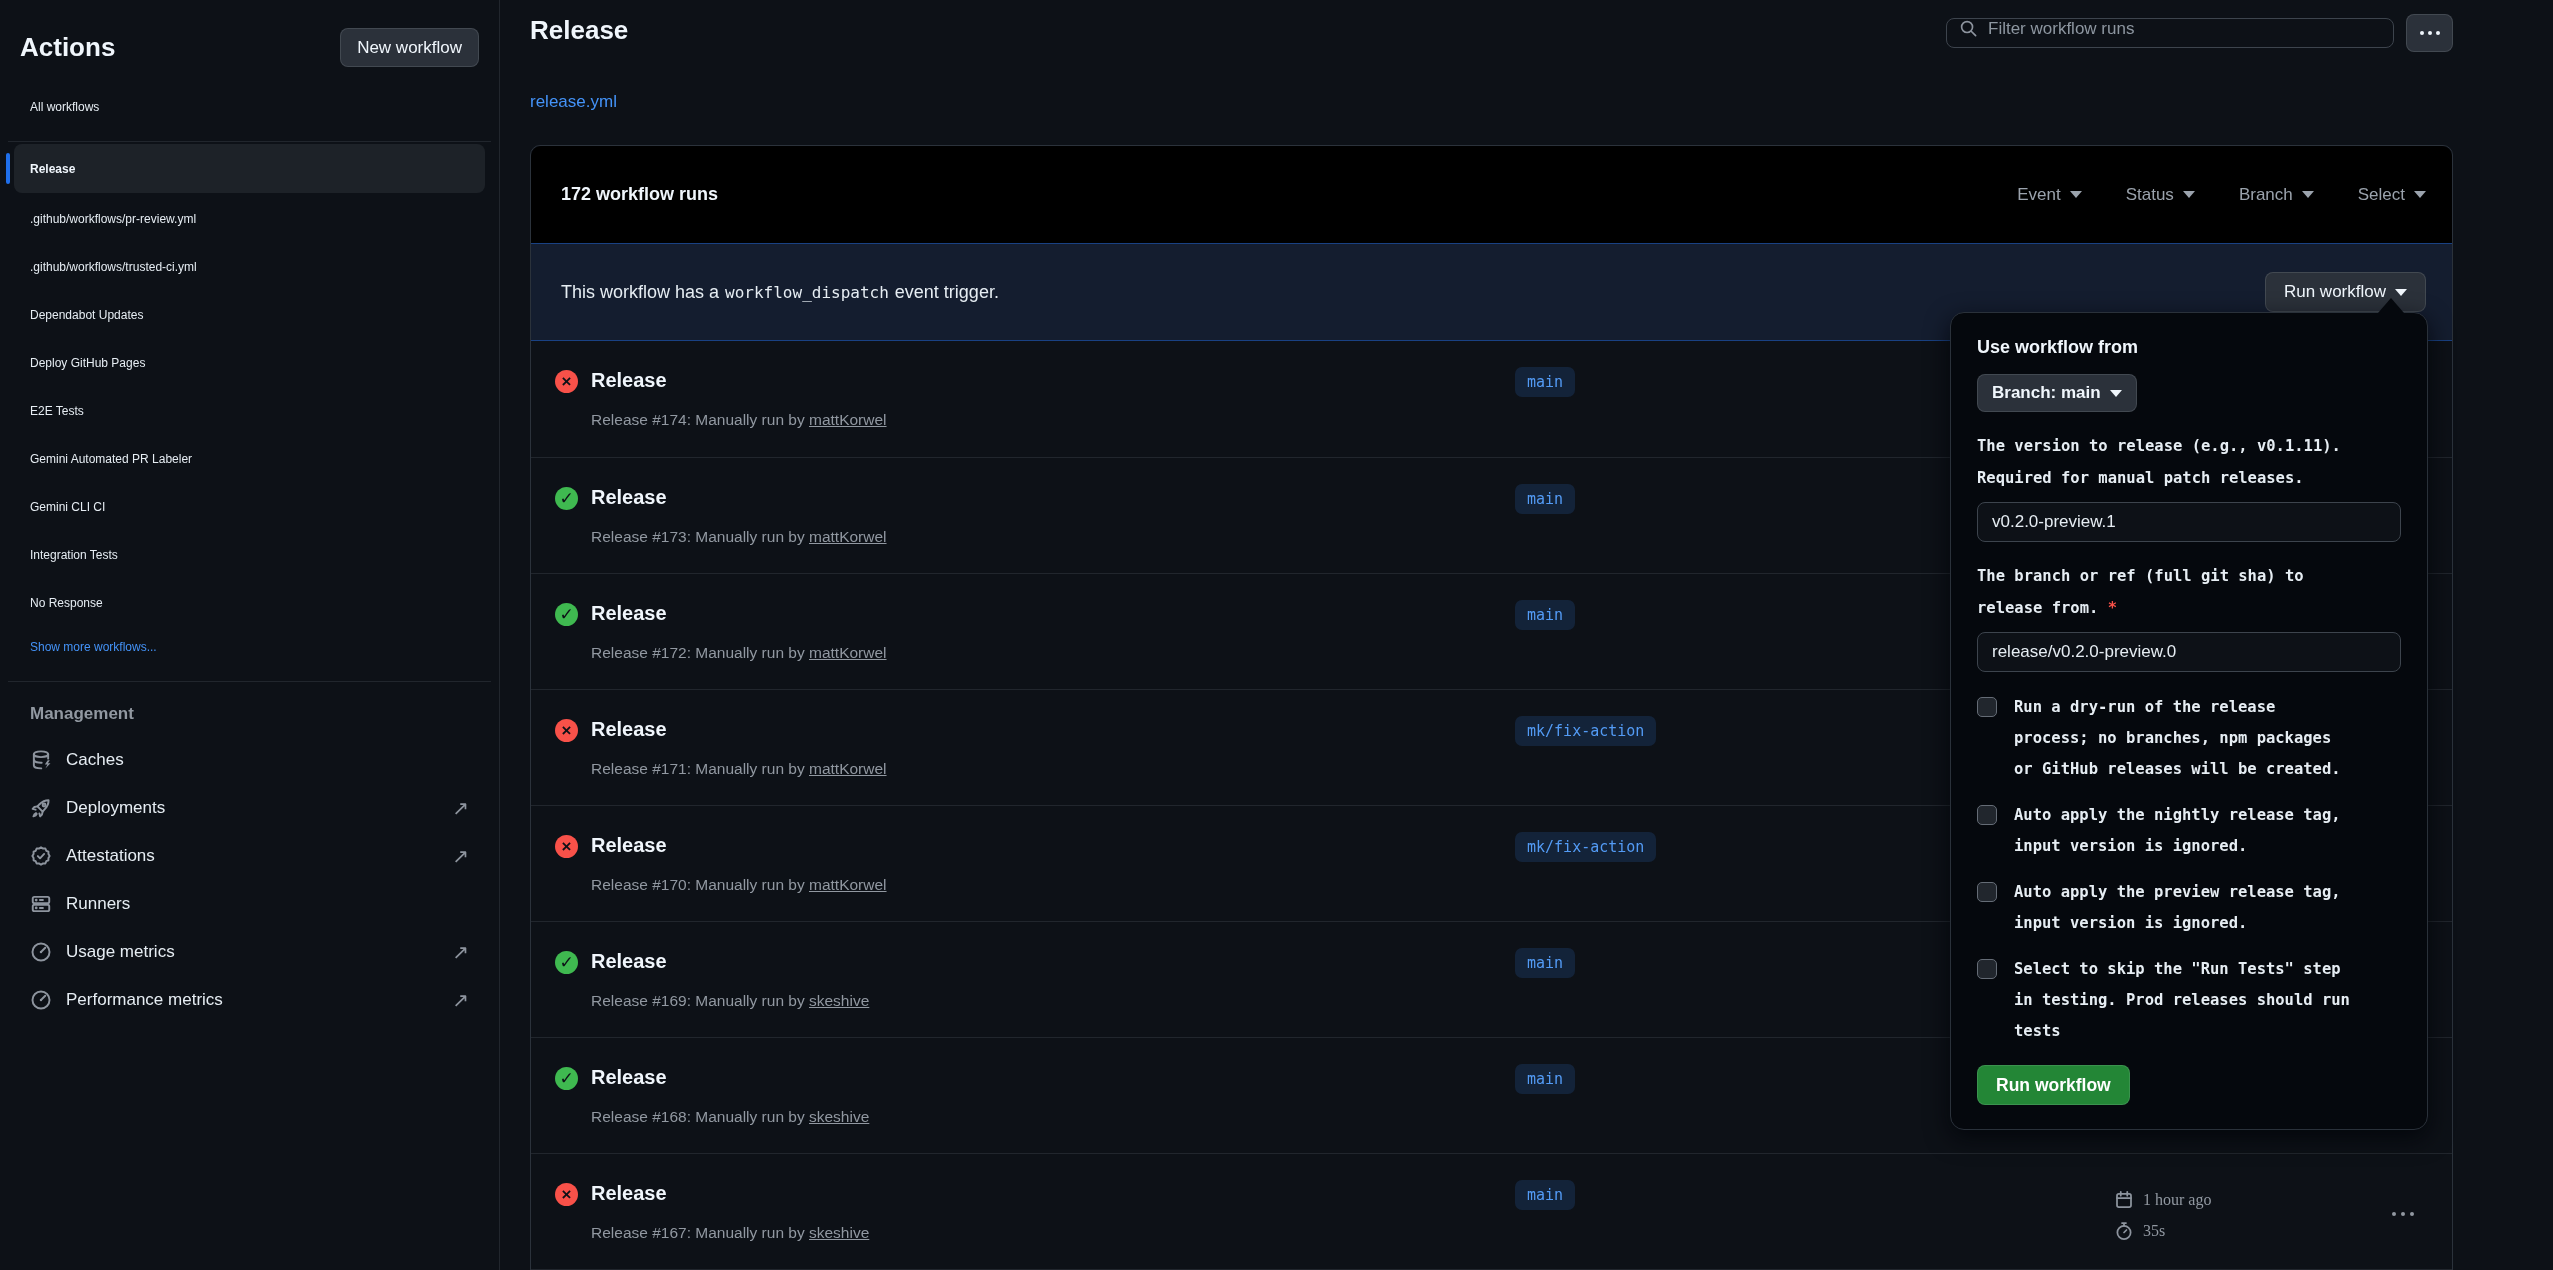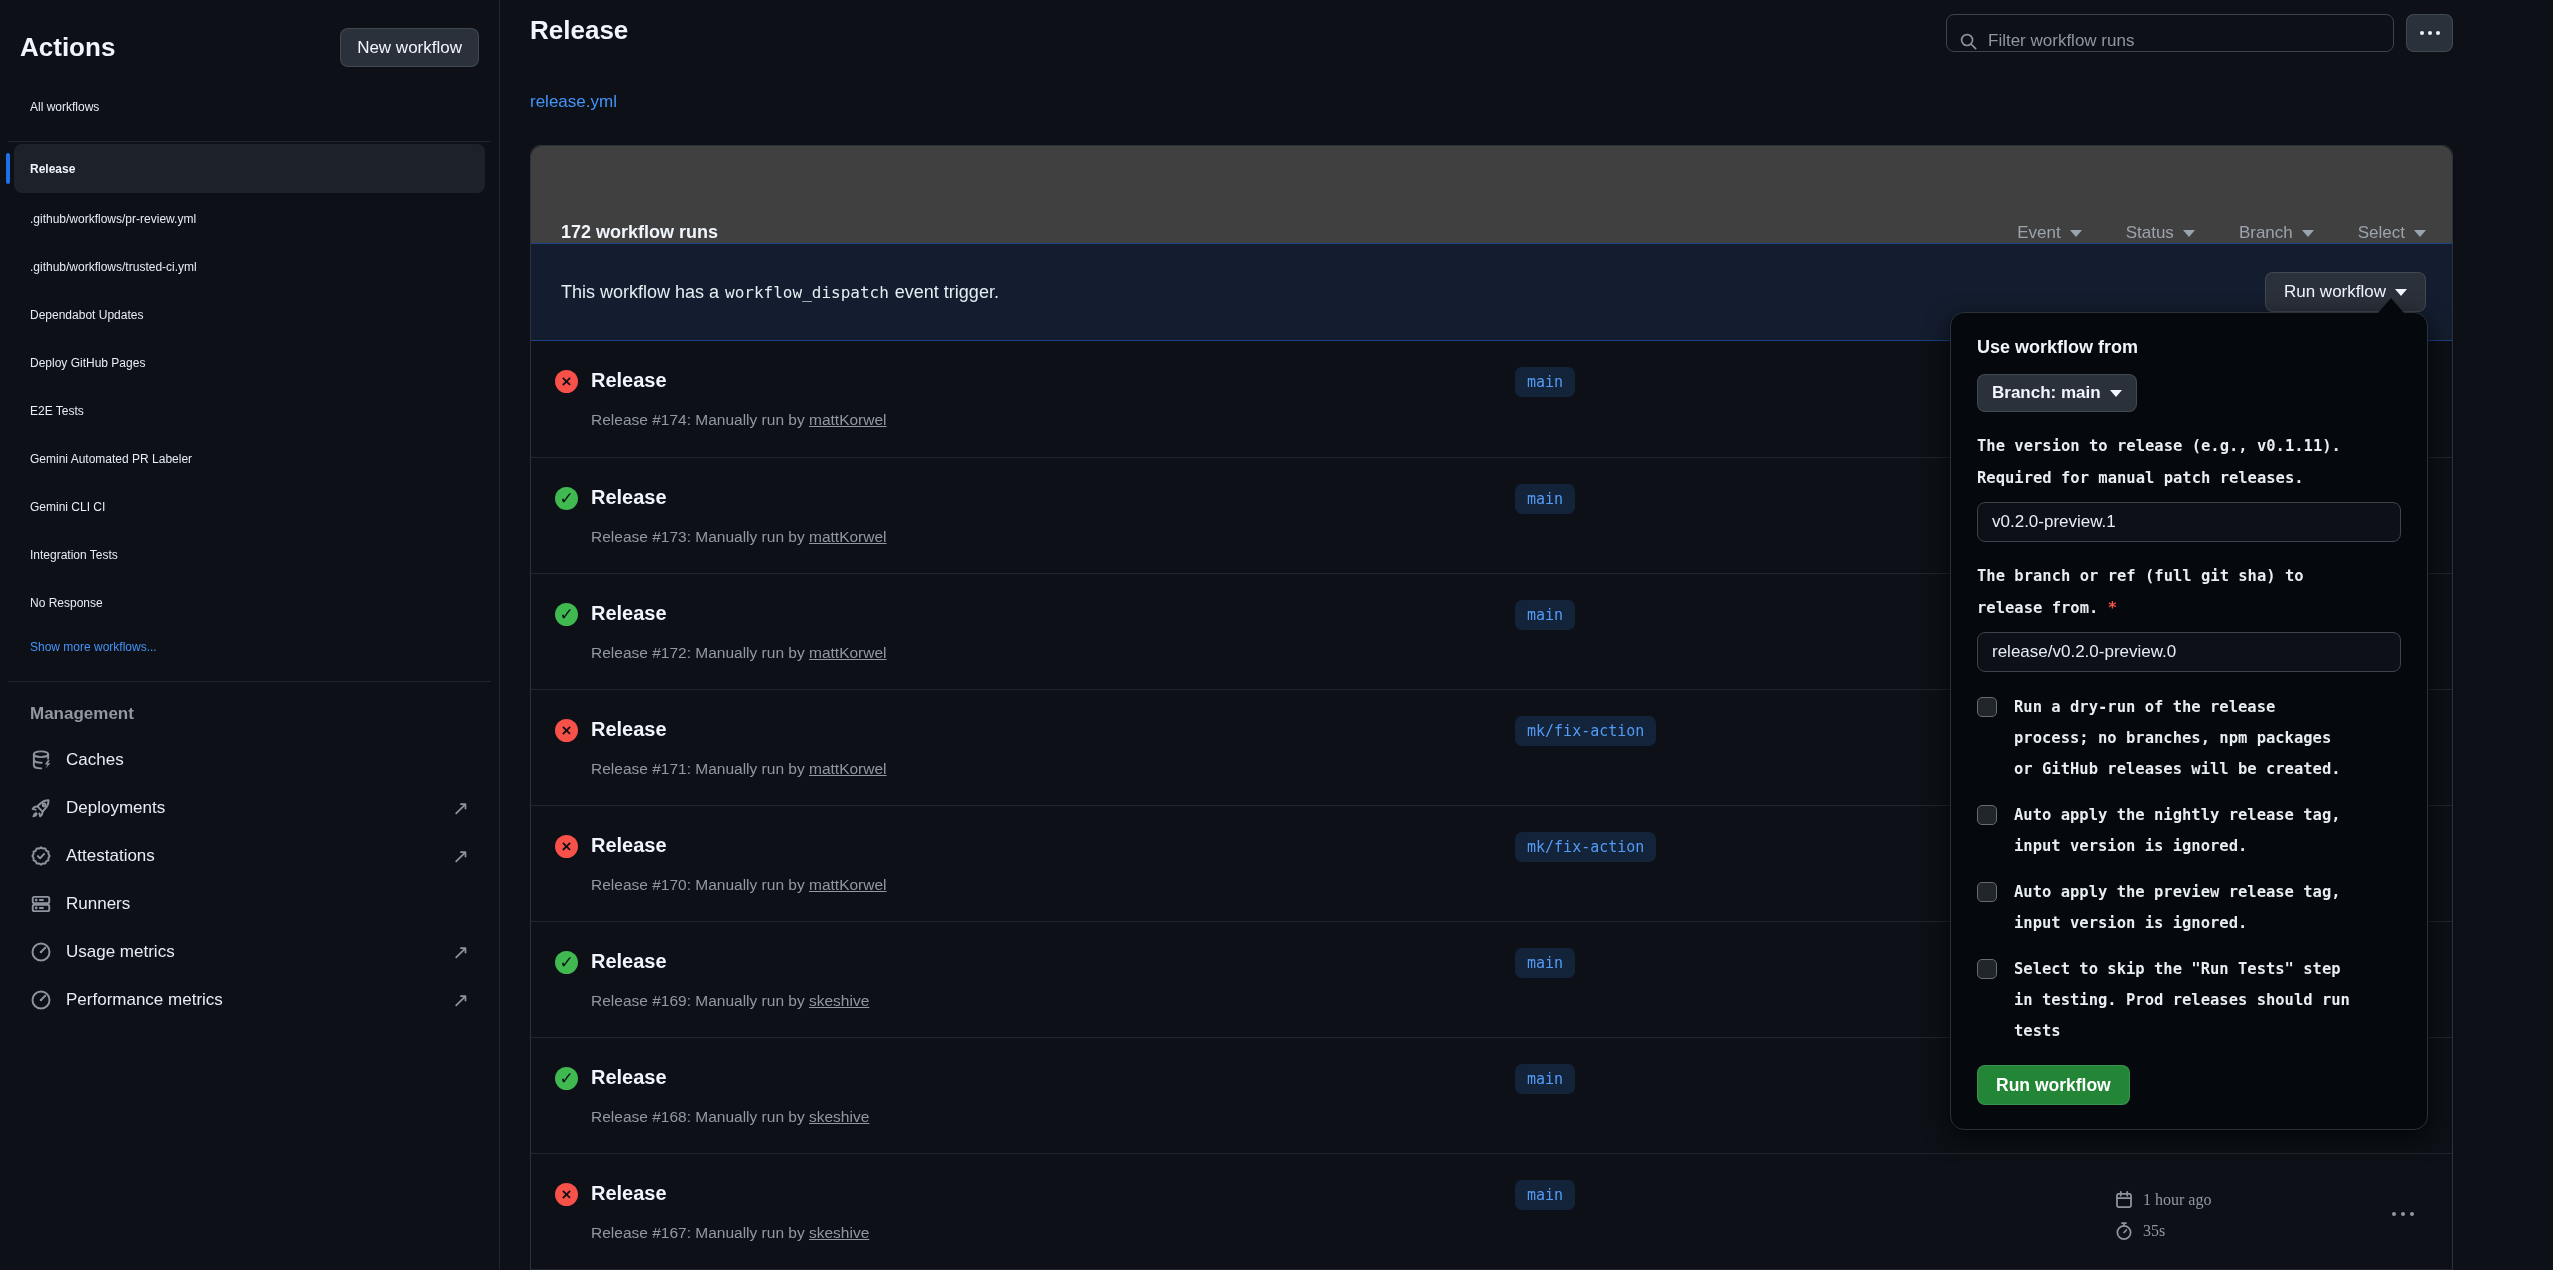--- a/index.html
+++ b/index.html
@@ -32,32 +32,32 @@
   .mg-item svg { flex:none; }
   .mg-label { flex:1; }
   .ext-arrow { color:#8d949e; font-size:20px; line-height:1; }
 
   
   .main { flex:1; position:relative; padding:0 100px 0 30px; }
   .page-head { padding-top:14px; }
   .page-title { font-size:26px; font-weight:600; color:#f0f6fc; line-height:32px; }
   .file-link { display:inline-block; margin-top:26px; color:#4493f8; font-size:17px; text-decoration:none; cursor:pointer; }
   .head-right { position:absolute; top:14px; right:100px; display:flex; gap:12px; align-items:center; }
-  .search-box { display:flex; align-items:flex-end; width:448px; height:38px; border:1px solid #3d444d;
+  .search-box { display:flex; align-items:flex-start; width:448px; height:30px; border:1px solid #3d444d;
                 border-radius:8px; padding:0 12px; gap:10px; background:#0d1117; }
   .search-box input { flex:1; background:transparent; border:none; outline:none; color:#e6edf3;
                       font-size:17px; font-family:inherit; }
   .search-box input::placeholder { color:#8d96a0; }
   .kebab-btn { width:47px; height:38px; display:flex; align-items:center; justify-content:center; gap:4px; }
   .dot { width:4px; height:4px; border-radius:50%; background:#f0f6fc; display:inline-block; }
   .dot.gray { background:#9198a1; }
 
   
   .card { margin-top:33px; border:1px solid #2b323b; border-radius:10px; background:#0d1117; overflow:visible; }
-  .card-head { height:97px; background:#404040; border-radius:10px 10px 0 0; display:flex; align-items:flex-end;
+  .card-head { height:97px; background:#000000; border-radius:10px 10px 0 0; display:flex; align-items:center;
                justify-content:space-between; padding:0 26px 0 30px; }
   .count { font-size:18px; font-weight:700; color:#f0f6fc; }
   .filters { display:flex; gap:44px; }
   .filter { color:#9ba3ad; font-size:17px; cursor:pointer; display:flex; align-items:center; }
   .caret { display:inline-block; width:0; height:0; border-left:6px solid transparent;
            border-right:6px solid transparent; border-top:7px solid currentColor; margin-left:9px; }
   .banner { height:98px; background:#141d2f; border-top:1px solid rgba(31,111,235,.45);
             border-bottom:1px solid rgba(31,111,235,.45); display:flex; align-items:center;
             justify-content:space-between; padding:0 26px 0 30px; }
   .banner-text { font-size:18px; color:#e6edf3; }

